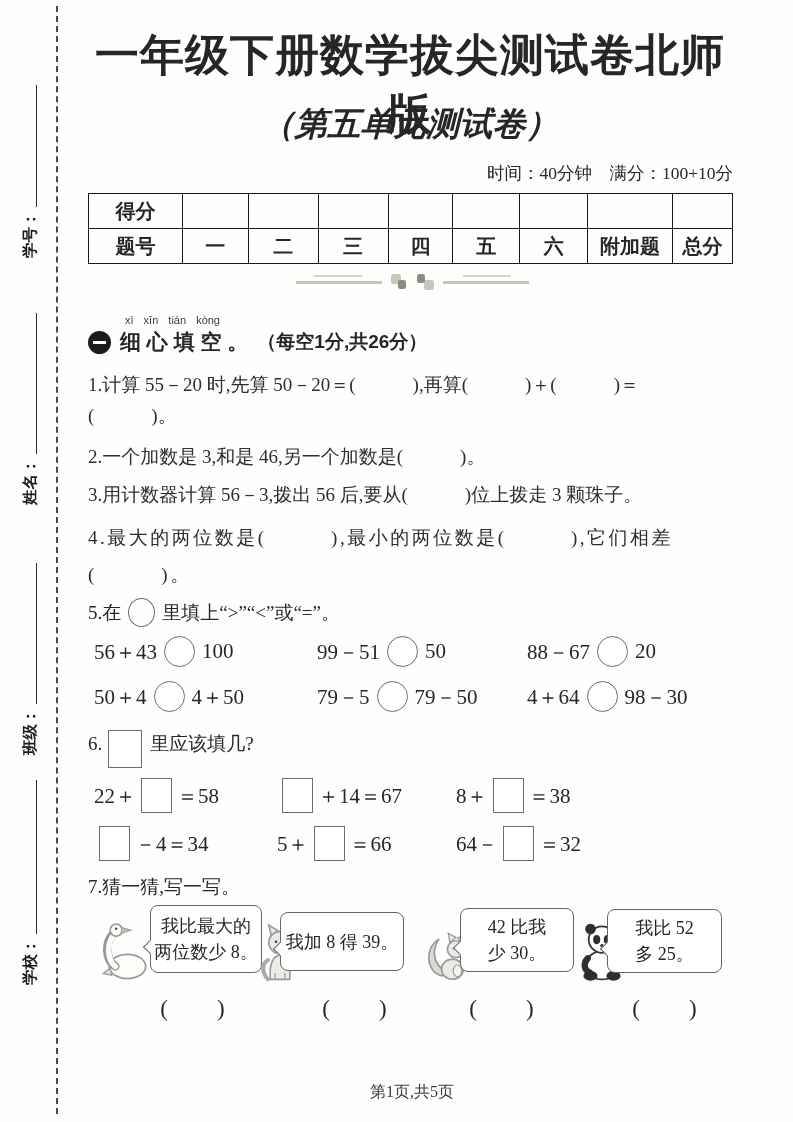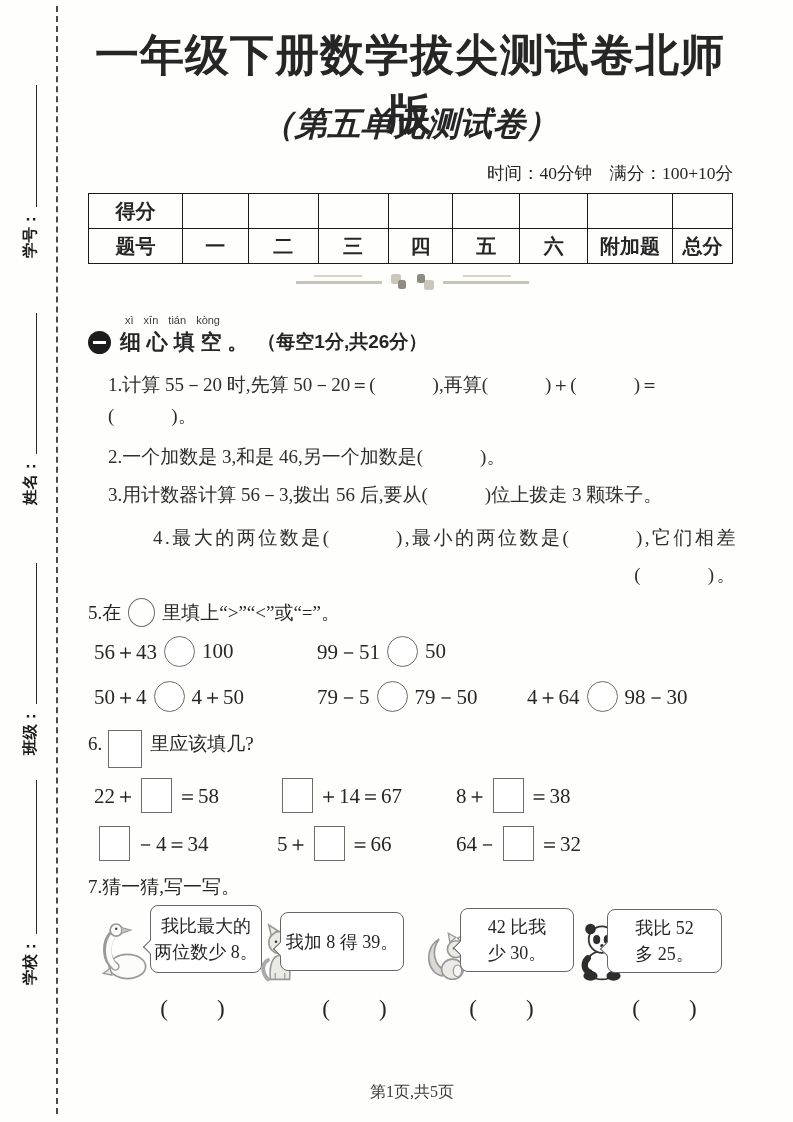--- a/index.html
+++ b/index.html
@@ -38,24 +38,24 @@
 
   
   .content{position:absolute;top:314px;left:88px;width:650px;}
   .pinyin{margin-left:37px;font-size:11px;color:#3c3c3c;font-family:"Liberation Sans","DejaVu Sans",sans-serif;word-spacing:7px;}
   .sec-header{display:flex;align-items:center;gap:9px;margin-top:2px;}
   .sec-icon{width:23px;height:23px;border-radius:50%;background:#1c1c1c;position:relative;flex:none;}
   .sec-icon::after{content:"";position:absolute;left:5px;top:10px;width:13px;height:3px;background:#fff;}
   .sec-title,.sec-note{font-family:"Liberation Sans","DejaVu Sans",sans-serif;font-weight:bold;}
   .sec-title{font-size:21px;} .sec-note{font-size:19px;}
 
-  .q{font-size:19px;line-height:31px;color:#2e2e2e;margin-left:20px;}
+  .q{font-size:19px;line-height:31px;color:#2e2e2e;}
   .q1{margin-top:13px;white-space:nowrap;}
   .q2{margin-top:10px;} .q3{margin-top:7px;}
-  .q4{margin-top:9px;letter-spacing:2.5px;line-height:37px;text-align:right;}
+  .q4{margin-top:9px;letter-spacing:2.5px;line-height:37px;}
 
   .q5-title{margin-top:5px;display:flex;align-items:center;font-size:19px;}
   .circle-sm{width:25px;height:27px;border:1.6px solid #6d6d6d;border-radius:50%;margin:0 7px;flex:none;}
   .exp-row5{display:grid;grid-template-columns:223px 210px 1fr;padding-left:6px;align-items:center;font-size:21px;}
   .r5a{margin-top:9px;} .r5b{margin-top:14px;}
   .cmp{display:flex;align-items:center;}
   .cmp-circle{width:29px;height:29px;border:1.7px solid #6d6d6d;border-radius:50%;margin:0 7px;flex:none;background:#fff;}
 
   .q6-title{margin-top:16px;display:flex;align-items:flex-start;font-size:19px;line-height:31px;}
   .q6-title .blank-box{width:32px;height:36px;margin:2px 8px 0 6px;}
@@ -180,20 +180,25 @@
       <span class="cmp">
           <span>56＋43</span>
           <span class="cmp-circle"></span>
           <span>100</span>
         </span>
       <span class="cmp">
           <span>99－51</span>
           <span class="cmp-circle"></span>
           <span>50</span>
         </span>
+      <span class="cmp">
+          <span>88－67</span>
+          <span class="cmp-circle"></span>
+          <span>20</span>
+        </span>
     </div>
     <div class="exp-row5 r5b">
       <span class="cmp">
           <span>50＋4</span>
           <span class="cmp-circle"></span>
           <span>4＋50</span>
         </span>
       <span class="cmp">
           <span>79－5</span>
           <span class="cmp-circle"></span>

